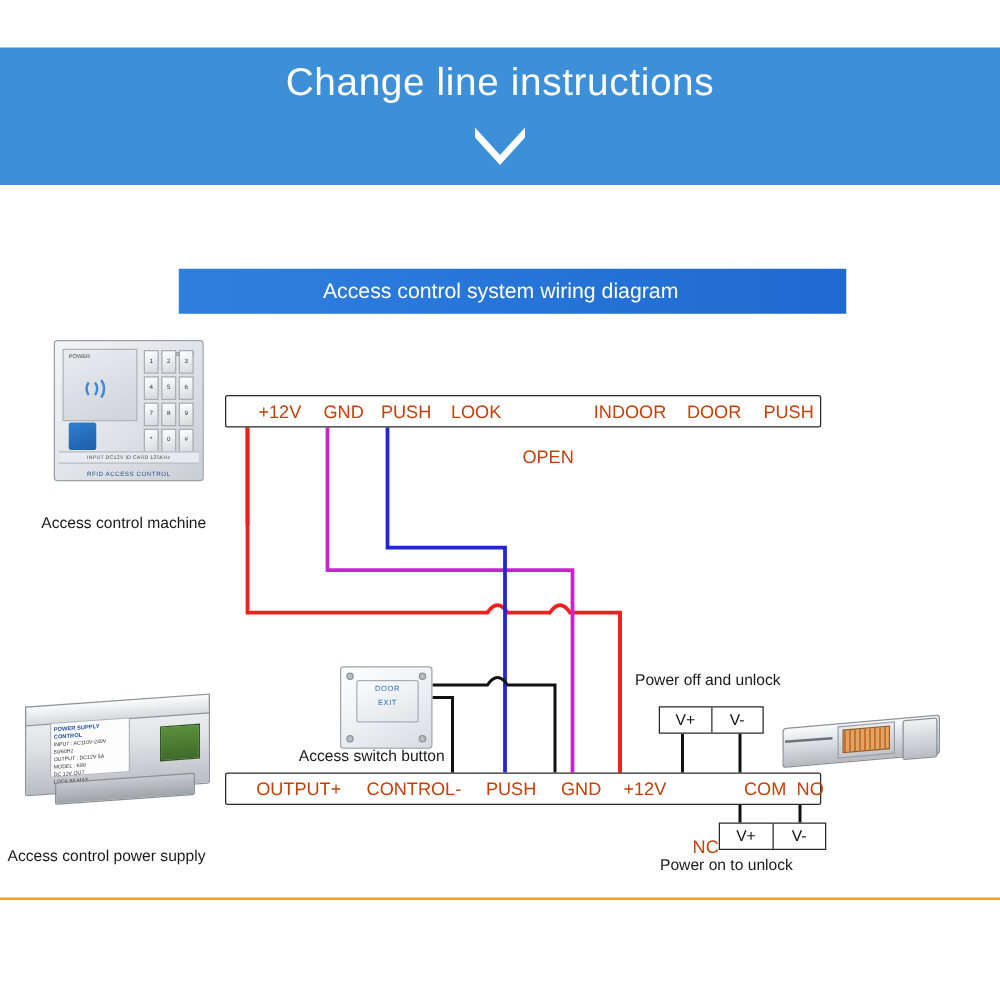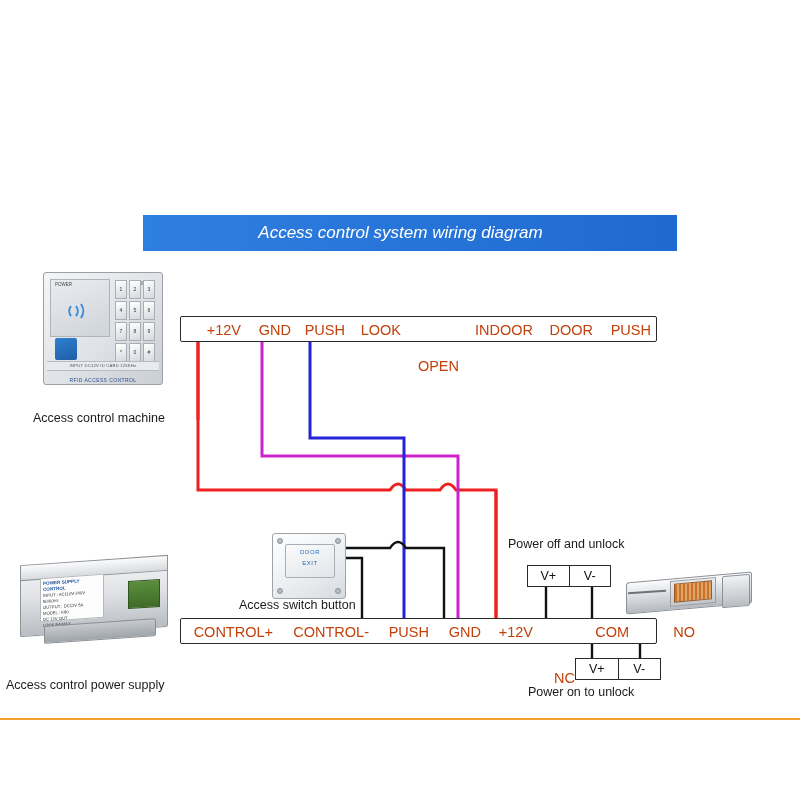--- a/index.html
+++ b/index.html
@@ -62,21 +62,20 @@
   .subtitle-text {
     position: absolute;
     left: 0;
     top: 0;
     width: 515px;
     height: 36px;
     line-height: 36px;
     text-align: center;
     color: #ffffff;
     font-size: 17px;
-    font-style: italic;
   }
 
   
   .lbl {
     position: absolute;
     font-size: 12.5px;
     color: #1b1b1b;
     white-space: nowrap;
   }
 
@@ -435,20 +434,26 @@
     width: 800px;
     height: 800px;
     pointer-events: none;
   }
 </style>
 </head>
 <body>
 
 <div class="page">
 
+  <div class="banner">
+    <div class="banner-title">Change line instructions</div>
+    <svg class="banner-chevron" viewBox="0 0 48 34">
+      <path d="M4 4 L24 26 L44 4 L44 12 L24 34 L4 12 Z" fill="#ffffff"></path>
+    </svg>
+  </div>
 
   <div class="subtitle-bar">
     <div class="subtitle-text">Access control system wiring diagram</div>
   </div>
 
   <svg class="wires" viewBox="0 0 800 800">
 
     <path d="M198 342 L198 490 L390 490 Q398 478 406 490 L440 490 Q448 478 456 490 L496 490 L496 618" fill="none" stroke="#ee2020" stroke-width="3"></path>
 
     <path d="M198 342 L198 420" fill="none" stroke="#ee2020" stroke-width="3"></path>
@@ -478,28 +483,28 @@
     <div class="strip-label" style="left:58px;width:52px;">GND</div>
     <div class="strip-label" style="left:106px;width:58px;">PUSH</div>
     <div class="strip-label" style="left:162px;width:58px;">LOOK</div>
     <div class="strip-label" style="left:220px;width:58px;margin-top:36px;">OPEN</div>
     <div class="strip-label" style="left:276px;width:76px;">INDOOR</div>
     <div class="strip-label" style="left:352px;width:60px;">DOOR</div>
     <div class="strip-label" style="left:412px;width:58px;">PUSH</div>
   </div>
 
   <div class="strip strip-bottom">
-    <div class="strip-label" style="left:0px;width:92px;">CONTROL+</div>
+    <div class="strip-label" style="left:0px;width:92px;">OUTPUT+</div>
     <div class="strip-label" style="left:96px;width:92px;">CONTROL-</div>
     <div class="strip-label" style="left:192px;width:56px;">PUSH</div>
     <div class="strip-label" style="left:248px;width:52px;">GND</div>
     <div class="strip-label" style="left:296px;width:56px;">+12V</div>
     <div class="strip-label" style="left:348px;width:46px;margin-top:46px;">NC</div>
     <div class="strip-label" style="left:392px;width:56px;">COM</div>
-    <div class="strip-label" style="left:444px;width:34px;margin-left:36px;">NO</div>
+    <div class="strip-label" style="left:444px;width:34px;">NO</div>
   </div>
 
   <div class="vbox" style="left:527px;top:565px;width:84px;height:22px;">
     <div class="cell first">V+</div>
     <div class="cell">V-</div>
   </div>
   <div class="vbox" style="left:575px;top:658px;width:86px;height:22px;">
     <div class="cell first">V+</div>
     <div class="cell">V-</div>
   </div>

